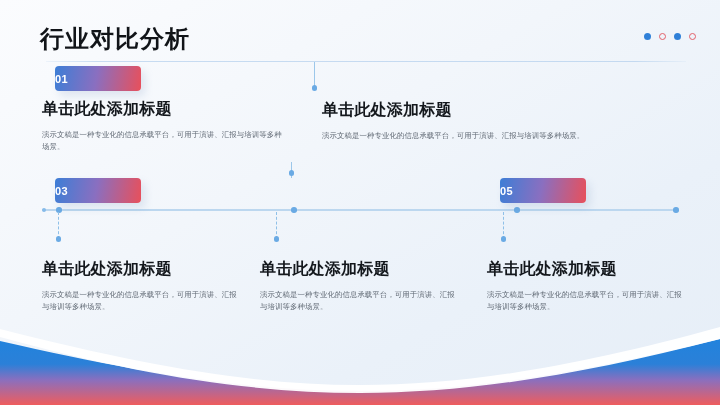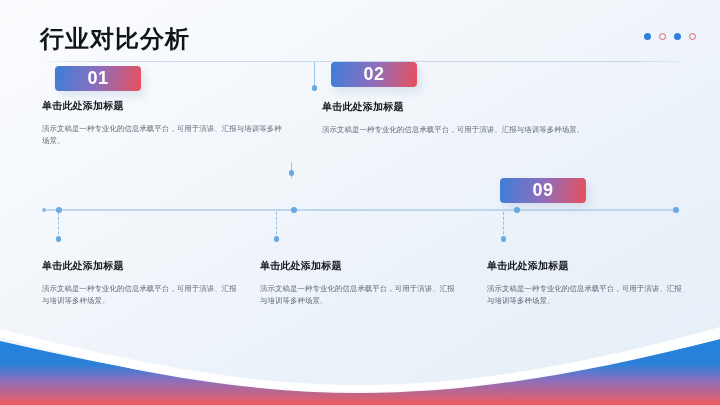--- a/index.html
+++ b/index.html
@@ -101,32 +101,32 @@
 
   
   .badge {
     position: absolute;
     width: 86px;
     height: 25px;
     border-radius: 4px;
     background: linear-gradient(100deg, #3d7ed6 0%, #8a6fc0 48%, #e8505b 100%);
     box-shadow: 4px 5px 9px rgba(120,150,190,.20);
     color: #ffffff;
-    font-size: 18px;
+    font-size: 11px;
     font-weight: 700;
     display: flex;
     align-items: center;
-    justify-content: center;
+    justify-content: flex-start;
     letter-spacing: .5px;
   }
 
   
   .block { position: absolute; }
   .block .b-title {
-    font-size: 10px;
+    font-size: 16px;
     font-weight: 700;
     color: #14181d;
     line-height: 1;
     margin-bottom: 9px;
     letter-spacing: .2px;
   }
   .block .b-desc {
     font-size: 7.4px;
     color: #5d6671;
     line-height: 1.62;
@@ -170,58 +170,58 @@
   <div class="top-rule"></div>
 
   <div class="badge" style="left:55px; top:66px;">
     <span>01</span>
   </div>
   <div class="block" style="left:42px; top:101px; width:245px;">
     <div class="b-title">单击此处添加标题</div>
     <div class="b-desc">演示文稿是一种专业化的信息承载平台，可用于演讲、汇报与培训等多种场景。</div>
   </div>
 
-  <div class="badge" style="left:331px; top:62px;">
-    <span>02</span>
-  </div>
   <div class="block" style="left:322px; top:102px; width:390px;">
     <div class="b-title">单击此处添加标题</div>
     <div class="b-desc">演示文稿是一种专业化的信息承载平台，可用于演讲、汇报与培训等多种场景。</div>
   </div>
 
   <div class="vsolid" style="left:314px; top:62px; height:28px;"></div>
   <div class="vdash-end" style="left:311.5px; top:85px;"></div>
 
   <div class="timeline">
     <div class="bar"></div>
     <div class="tl-node small" style="left:0px;"></div>
     <div class="tl-node" style="left:14px;"></div>
     <div class="tl-node" style="left:249px;"></div>
     <div class="tl-node" style="left:472px;"></div>
     <div class="tl-node" style="left:631px;"></div>
   </div>
 
+  <div class="badge" style="left:55px; top:178px;">
+    <span>03</span>
+  </div>
   <div class="vdash" style="left:58px; top:212px; height:27px;"></div>
   <div class="vdash-end" style="left:55.5px; top:236px;"></div>
   <div class="block" style="left:42px; top:261px; width:198px;">
     <div class="b-title">单击此处添加标题</div>
     <div class="b-desc">演示文稿是一种专业化的信息承载平台，可用于演讲、汇报与培训等多种场景。</div>
   </div>
 
   <div class="vsolid" style="left:291px; top:162px; height:16px;"></div>
   <div class="vdash-end" style="left:288.5px; top:170px;"></div>
   <div class="vdash" style="left:276px; top:212px; height:27px;"></div>
   <div class="vdash-end" style="left:273.5px; top:236px;"></div>
   <div class="block" style="left:260px; top:261px; width:198px;">
     <div class="b-title">单击此处添加标题</div>
     <div class="b-desc">演示文稿是一种专业化的信息承载平台，可用于演讲、汇报与培训等多种场景。</div>
   </div>
 
   <div class="badge" style="left:500px; top:178px;">
-    <span>09</span>
+    <span>05</span>
   </div>
   <div class="vdash" style="left:503px; top:212px; height:27px;"></div>
   <div class="vdash-end" style="left:500.5px; top:236px;"></div>
   <div class="block" style="left:487px; top:261px; width:198px;">
     <div class="b-title">单击此处添加标题</div>
     <div class="b-desc">演示文稿是一种专业化的信息承载平台，可用于演讲、汇报与培训等多种场景。</div>
   </div>
 
   <div class="wave-wrap">
     <svg viewBox="0 0 720 80" preserveAspectRatio="none">

